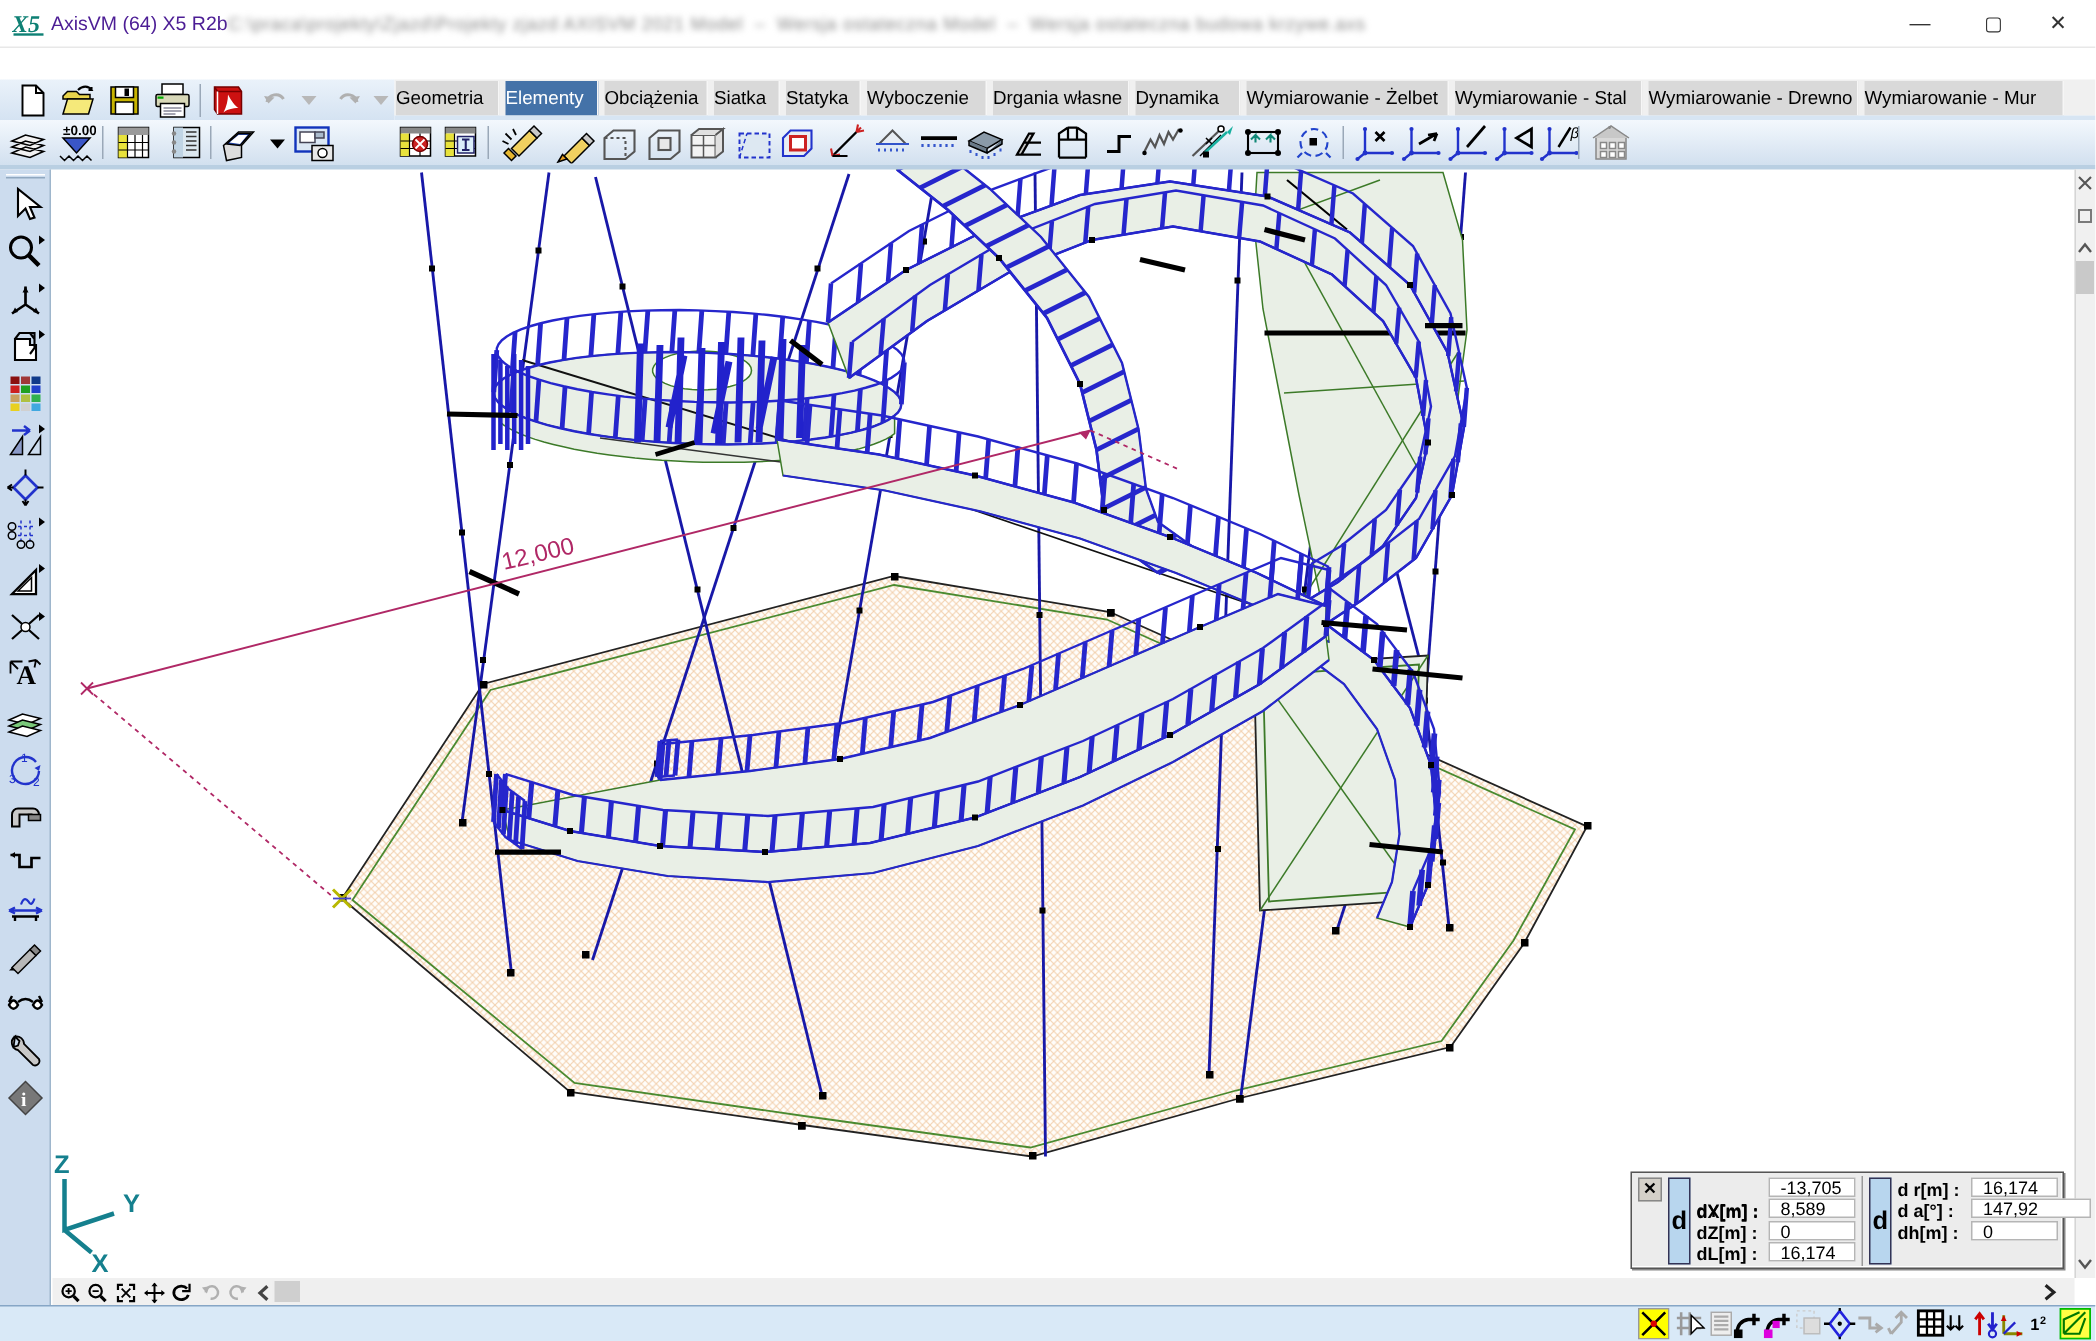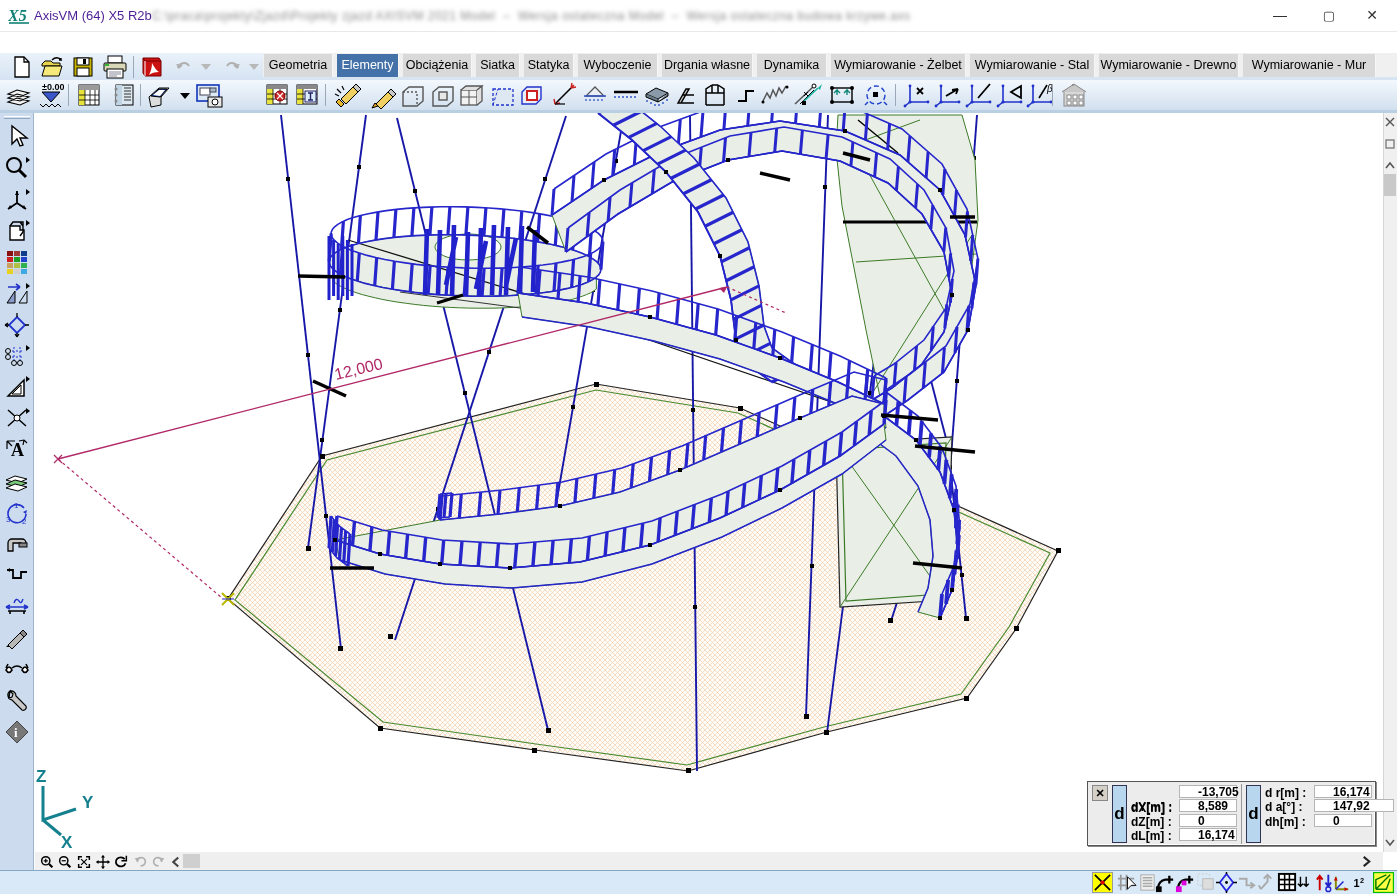--- a/index.html
+++ b/index.html
@@ -6,34 +6,34 @@
 .abs{position:absolute}
 #titlebar{left:0;top:0;width:1397px;height:32px;background:#fff;border-bottom:1px solid #e8e8e8}
 #title-txt{left:34px;top:8px;font-size:13px;color:#4c1d95}
 #blurpath{left:152px;top:9px;font-size:12px;color:#8a8a8a;filter:blur(2.2px);white-space:nowrap;letter-spacing:0.5px}
 .winbtn{top:8px;width:16px;height:16px;color:#333;font-size:14px;text-align:center;line-height:15px}
 #menubar{left:0;top:32px;width:1397px;height:21px;background:#fff;font-size:13px;color:#000}
 #menubar span{position:absolute;top:3px}
 #menubar u{text-decoration:underline}
 #row1left{left:0;top:53px;width:263px;height:27px;background:linear-gradient(#eaf2fa,#d5e3f2)}
 #tabstrip{left:263px;top:53px;width:1134px;height:24px;background:#f0f0f0}
-.tab{position:absolute;top:1px;height:23px;background:#d9d9d9;color:#000;font-size:12.5px;text-align:center;line-height:23px;border-right:1px solid #f6f6f6;white-space:nowrap;overflow:hidden}
+.tab{position:absolute;top:1px;height:23px;background:#d9d9d9;color:#000;font-size:12.5px;line-height:23px;border-right:1px solid #f6f6f6;white-space:nowrap;overflow:hidden}
 .tab.sel{background:#4472a8;color:#fff}
 #tabunder{left:263px;top:77px;width:1134px;height:3px;background:#d7e5f3}
 #row2{left:0;top:80px;width:1397px;height:30px;background:linear-gradient(#f3f8fd,#d2e0ef)}
 #sep110{left:0;top:110px;width:1397px;height:3px;background:#b9cfe2}
 #leftbar{left:0;top:113px;width:34px;height:781px;background:#ccdcee;border-right:1px solid #9eb6cc}
 #vscroll{left:1383px;top:113px;width:14px;height:739px;background:#f0f0f0;border-left:1px solid #d5d5d5}
 #bottombar{left:35px;top:852px;width:1348px;height:18px;background:#f0f0f0}
 #statusbar{left:0;top:870px;width:1397px;height:24px;background:#d9e9f7;border-top:1px solid #86a6c6}
 .vsep{position:absolute;width:1px;background:#9aa8b8}
 .icon{position:absolute}
 #palette{left:1087px;top:781px;width:289px;height:65px;background:#ececec;border:1px solid #555;box-shadow:1px 1px 0 #888,-1px -1px 0 #fff inset}
 .pal-lbl{position:absolute;font-size:12px;font-weight:bold;color:#000;font-family:"Liberation Sans",sans-serif}
-.pal-val{position:absolute;height:13px;background:#fff;border:1px solid #b5b5b5;font-size:12px;font-weight:bold;padding-left:18px;line-height:12px}
+.pal-val{position:absolute;height:13px;background:#fff;border:1px solid #b5b5b5;font-size:12px;font-weight:normal;padding-left:7px;line-height:12px}
 .dbox{position:absolute;width:15px;background:#b8d6ee;border:1px solid #335;color:#000;font-weight:bold;font-size:17px;text-align:center}
 </style></head>
 <body>
 <div id="page">
 <svg class="abs" style="left:0;top:0" width="1397" height="894" viewBox="0 0 1397 894">
 <rect width="1397" height="894" fill="#fff"></rect>
 <defs>
 <pattern id="hatch" width="5" height="5" patternUnits="userSpaceOnUse">
 <rect width="5" height="5" fill="#fffdfa"></rect>
 <path d="M0,0 L5,5 M5,0 L0,5" stroke="#f3d2b0" stroke-width="0.75"></path>

